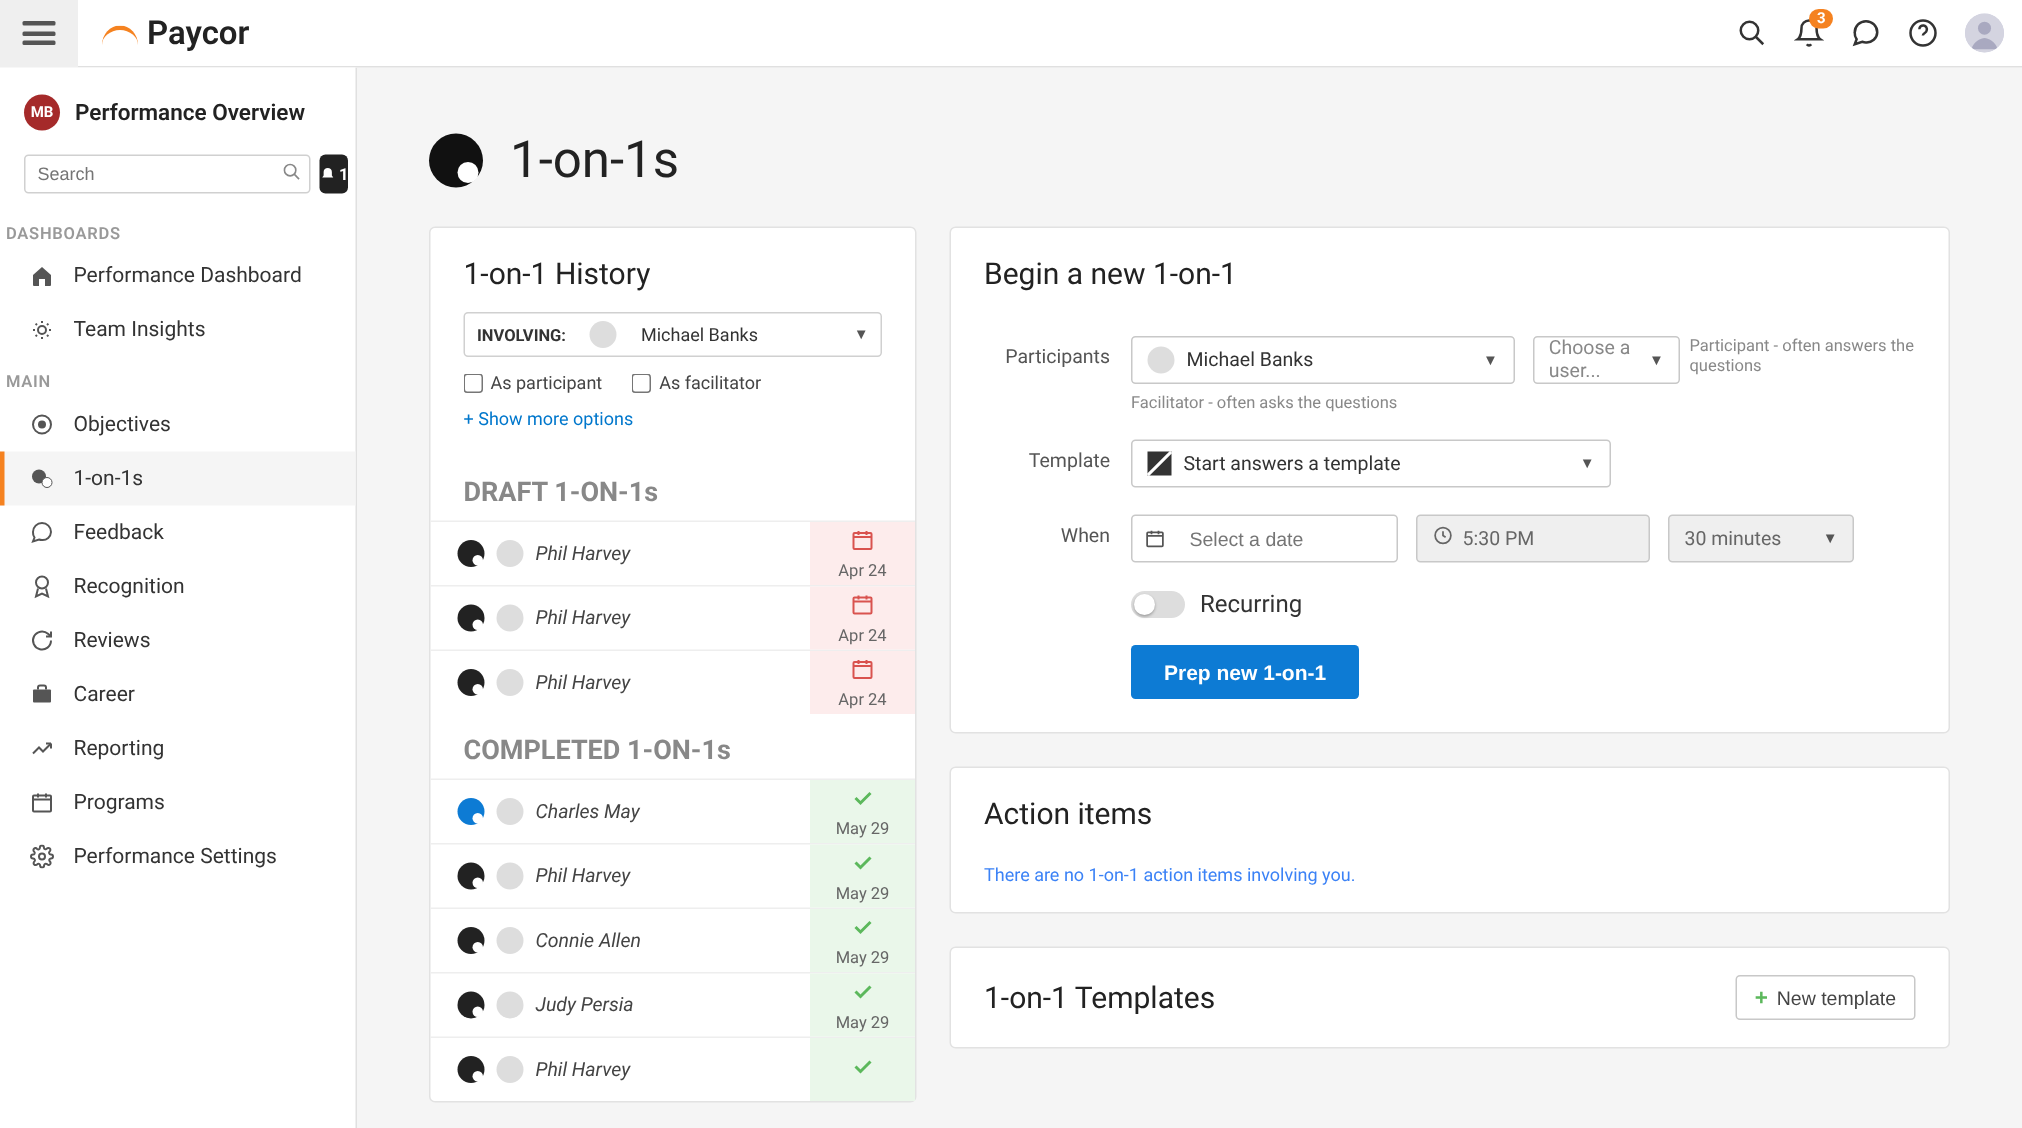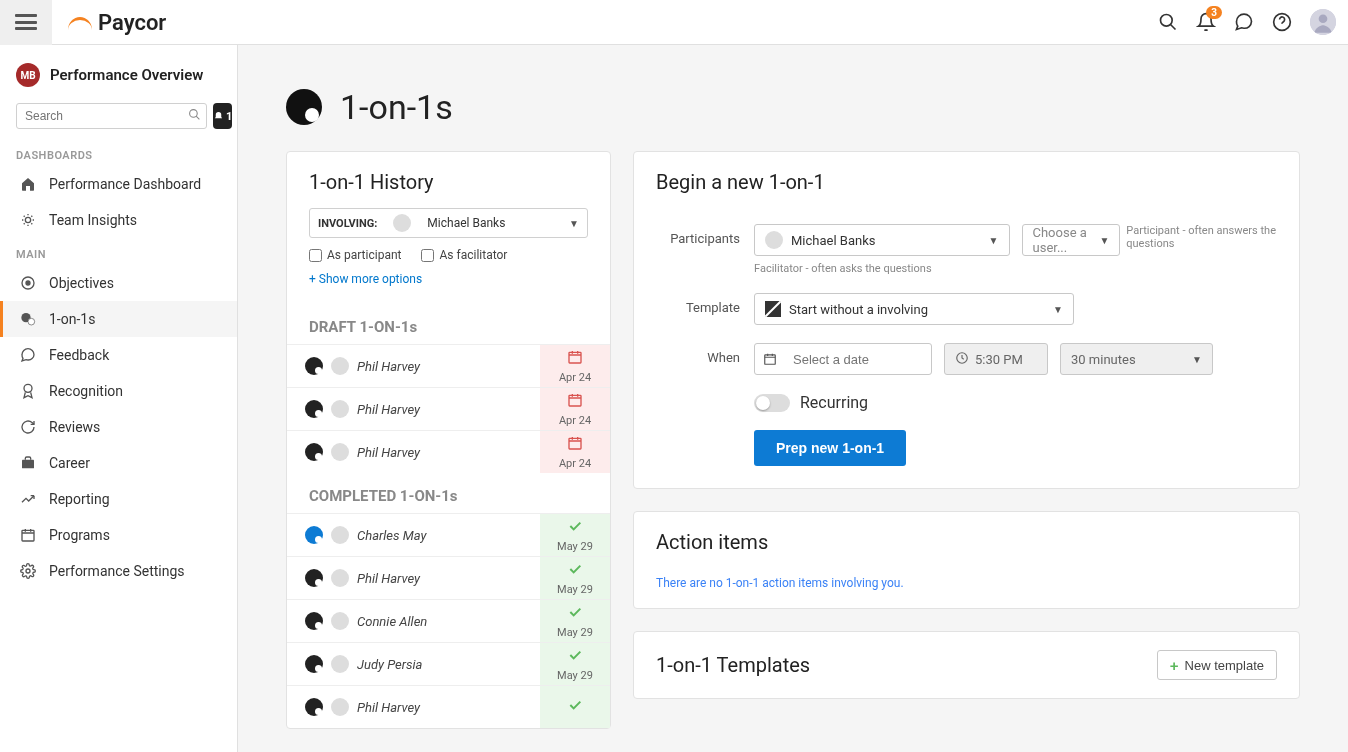--- a/index.html
+++ b/index.html
@@ -23,21 +23,21 @@
   .wrap { display:flex; }
   .sidebar { width:238px; background:#fff; border-right:1px solid #e0e0e0; min-height:707px; padding-top:14px; }
   .sb-head { display:flex; align-items:center; gap:10px; padding:4px 16px 10px; }
   .sb-avatar { width:24px; height:24px; border-radius:50%; background:#a52a2a; color:#fff; font-size:10px; font-weight:700; display:flex; align-items:center; justify-content:center; }
   .sb-title { font-size:15px; font-weight:600; color:#222; }
   .sb-search-row { display:flex; align-items:center; gap:6px; padding:6px 16px 10px; }
   .sb-search { flex:1; height:26px; border:1px solid #d0d0d0; border-radius:3px; padding:0 26px 0 8px; font-size:12px; color:#555; position:relative; }
   .sb-search-wrap { position:relative; flex:1; }
   .sb-search-wrap .sicon { position:absolute; right:6px; top:5px; color:#888; font-size:13px; }
   .sb-bell { width:30px; height:26px; border-radius:4px; background:#222; color:#fff; font-size:11px; display:flex; align-items:center; justify-content:center; gap:2px; font-weight:700; }
-  .sb-section { padding:10px 16px 4px; font-size:11px; letter-spacing:.5px; color:#999; font-weight:600; }
+  .sb-section { padding:10px 4px 4px; font-size:11px; letter-spacing:.5px; color:#999; font-weight:600; }
   .sb-item { display:flex; align-items:center; gap:12px; padding:9px 16px; font-size:14px; color:#333; cursor:pointer; border-left:3px solid transparent; }
   .sb-item.active { background:#f5f5f5; border-left-color:#f58220; }
   .sb-item .ic { width:18px; height:18px; color:#555; display:flex; align-items:center; justify-content:center; }
   .sb-item .ic svg { width:16px; height:16px; }
   
   .main { flex:1; padding:24px 48px; min-width:0; }
   .page-head { display:flex; align-items:center; gap:18px; margin:18px 0 24px; }
   .page-icon { width:36px; height:36px; border-radius:50%; background:#111; position:relative; }
   .page-icon::after { content:""; position:absolute; right:3px; bottom:3px; width:14px; height:14px; background:#fff; border-radius:50%; }
   .page-title { font-size:34px; font-weight:400; color:#222; }
@@ -51,21 +51,21 @@
   .history-card { width:100%; }
   .involving-row { display:flex; align-items:center; gap:16px; border:1px solid #d0d0d0; border-radius:3px; height:30px; padding:0 8px; font-size:12px; margin-bottom:10px; cursor:pointer; }
   .involving-row .label { font-weight:700; font-size:11px; }
   .mini-avatar { width:18px; height:18px; border-radius:50%; background:#ddd; }
   .caret-down { margin-left:auto; font-size:10px; color:#555; }
   .check-row { display:flex; gap:20px; font-size:12px; color:#444; margin-bottom:10px; }
   .check-row label { display:flex; align-items:center; gap:5px; cursor:pointer; }
   .showmore { color:#0077cc; font-size:12px; cursor:pointer; }
   .showmore::before { content:"+ "; }
   
-  .hist-sec-label { font-size:15px; font-weight:700; color:#888; padding:14px 22px 8px; }
+  .hist-sec-label { font-size:18px; font-weight:700; color:#888; padding:14px 22px 8px; }
   .hist-row { display:flex; align-items:center; border-top:1px solid #eee; cursor:pointer; }
   .hist-main { flex:1; display:flex; align-items:center; gap:8px; padding:12px 0 12px 18px; }
   .hist-ic { width:18px; height:18px; border-radius:50%; background:#222; position:relative; flex-shrink:0; }
   .hist-ic::after { content:""; position:absolute; right:1px; bottom:1px; width:7px; height:7px; background:#fff; border-radius:50%; }
   .hist-ic.blue { background:#0d7bd4; }
   .hist-name { font-size:13px; font-style:italic; color:#444; }
   .hist-date { width:70px; align-self:stretch; display:flex; flex-direction:column; align-items:center; justify-content:center; gap:2px; font-size:11px; color:#666; }
   .hist-date.draft { background:#fdecec; }
   .hist-date.done { background:#eaf7ea; }
   .hist-date .dic { font-size:15px; }
@@ -449,49 +449,49 @@
                   </div>
                 </div>
               </div>
             </div>
 
             <div class="form-row">
               <div class="form-label">Template</div>
               <div class="form-fields">
                 <div class="select-box" style="width:320px">
                   <span class="tpl-ic"></span>
-                  <span>Start without a involving</span>
+                  <span>Start answers a template</span>
                   <span class="caret">▼</span>
                 </div>
               </div>
             </div>
 
             <div class="form-row">
               <div class="form-label">When</div>
               <div class="form-fields">
                 <div class="field-row">
                   <div class="select-box date-input" style="width:178px">
                     <span class="cic">
                       <svg width="14" height="14" viewBox="0 0 24 24" fill="none" stroke="currentColor" stroke-width="2">
                           <rect x="3" y="5" width="18" height="16" rx="1"></rect>
                           <path d="M3 9h18M8 3v4M16 3v4"></path>
                         </svg>
                     </span>
                     <input placeholder="Select a date" style="">
                   </div>
-                  <div class="select-box readonly-box" style="width:104px">
+                  <div class="select-box readonly-box" style="width:156px">
                     <span style="margin-right:6px;">
                       <svg width="14" height="14" viewBox="0 0 24 24" fill="none" stroke="currentColor" stroke-width="2">
                           <circle cx="12" cy="12" r="9"></circle>
                           <path d="M12 7v5l3 2"></path>
                         </svg>
                     </span>
                     <span>5:30 PM</span>
                   </div>
-                  <div class="select-box readonly-box" style="width:153px">
+                  <div class="select-box readonly-box" style="width:124px">
                     <span>30 minutes</span>
                     <span class="caret">▼</span>
                   </div>
                 </div>
               </div>
             </div>
 
             <div class="form-row">
               <div class="form-label"></div>
               <div class="form-fields">

